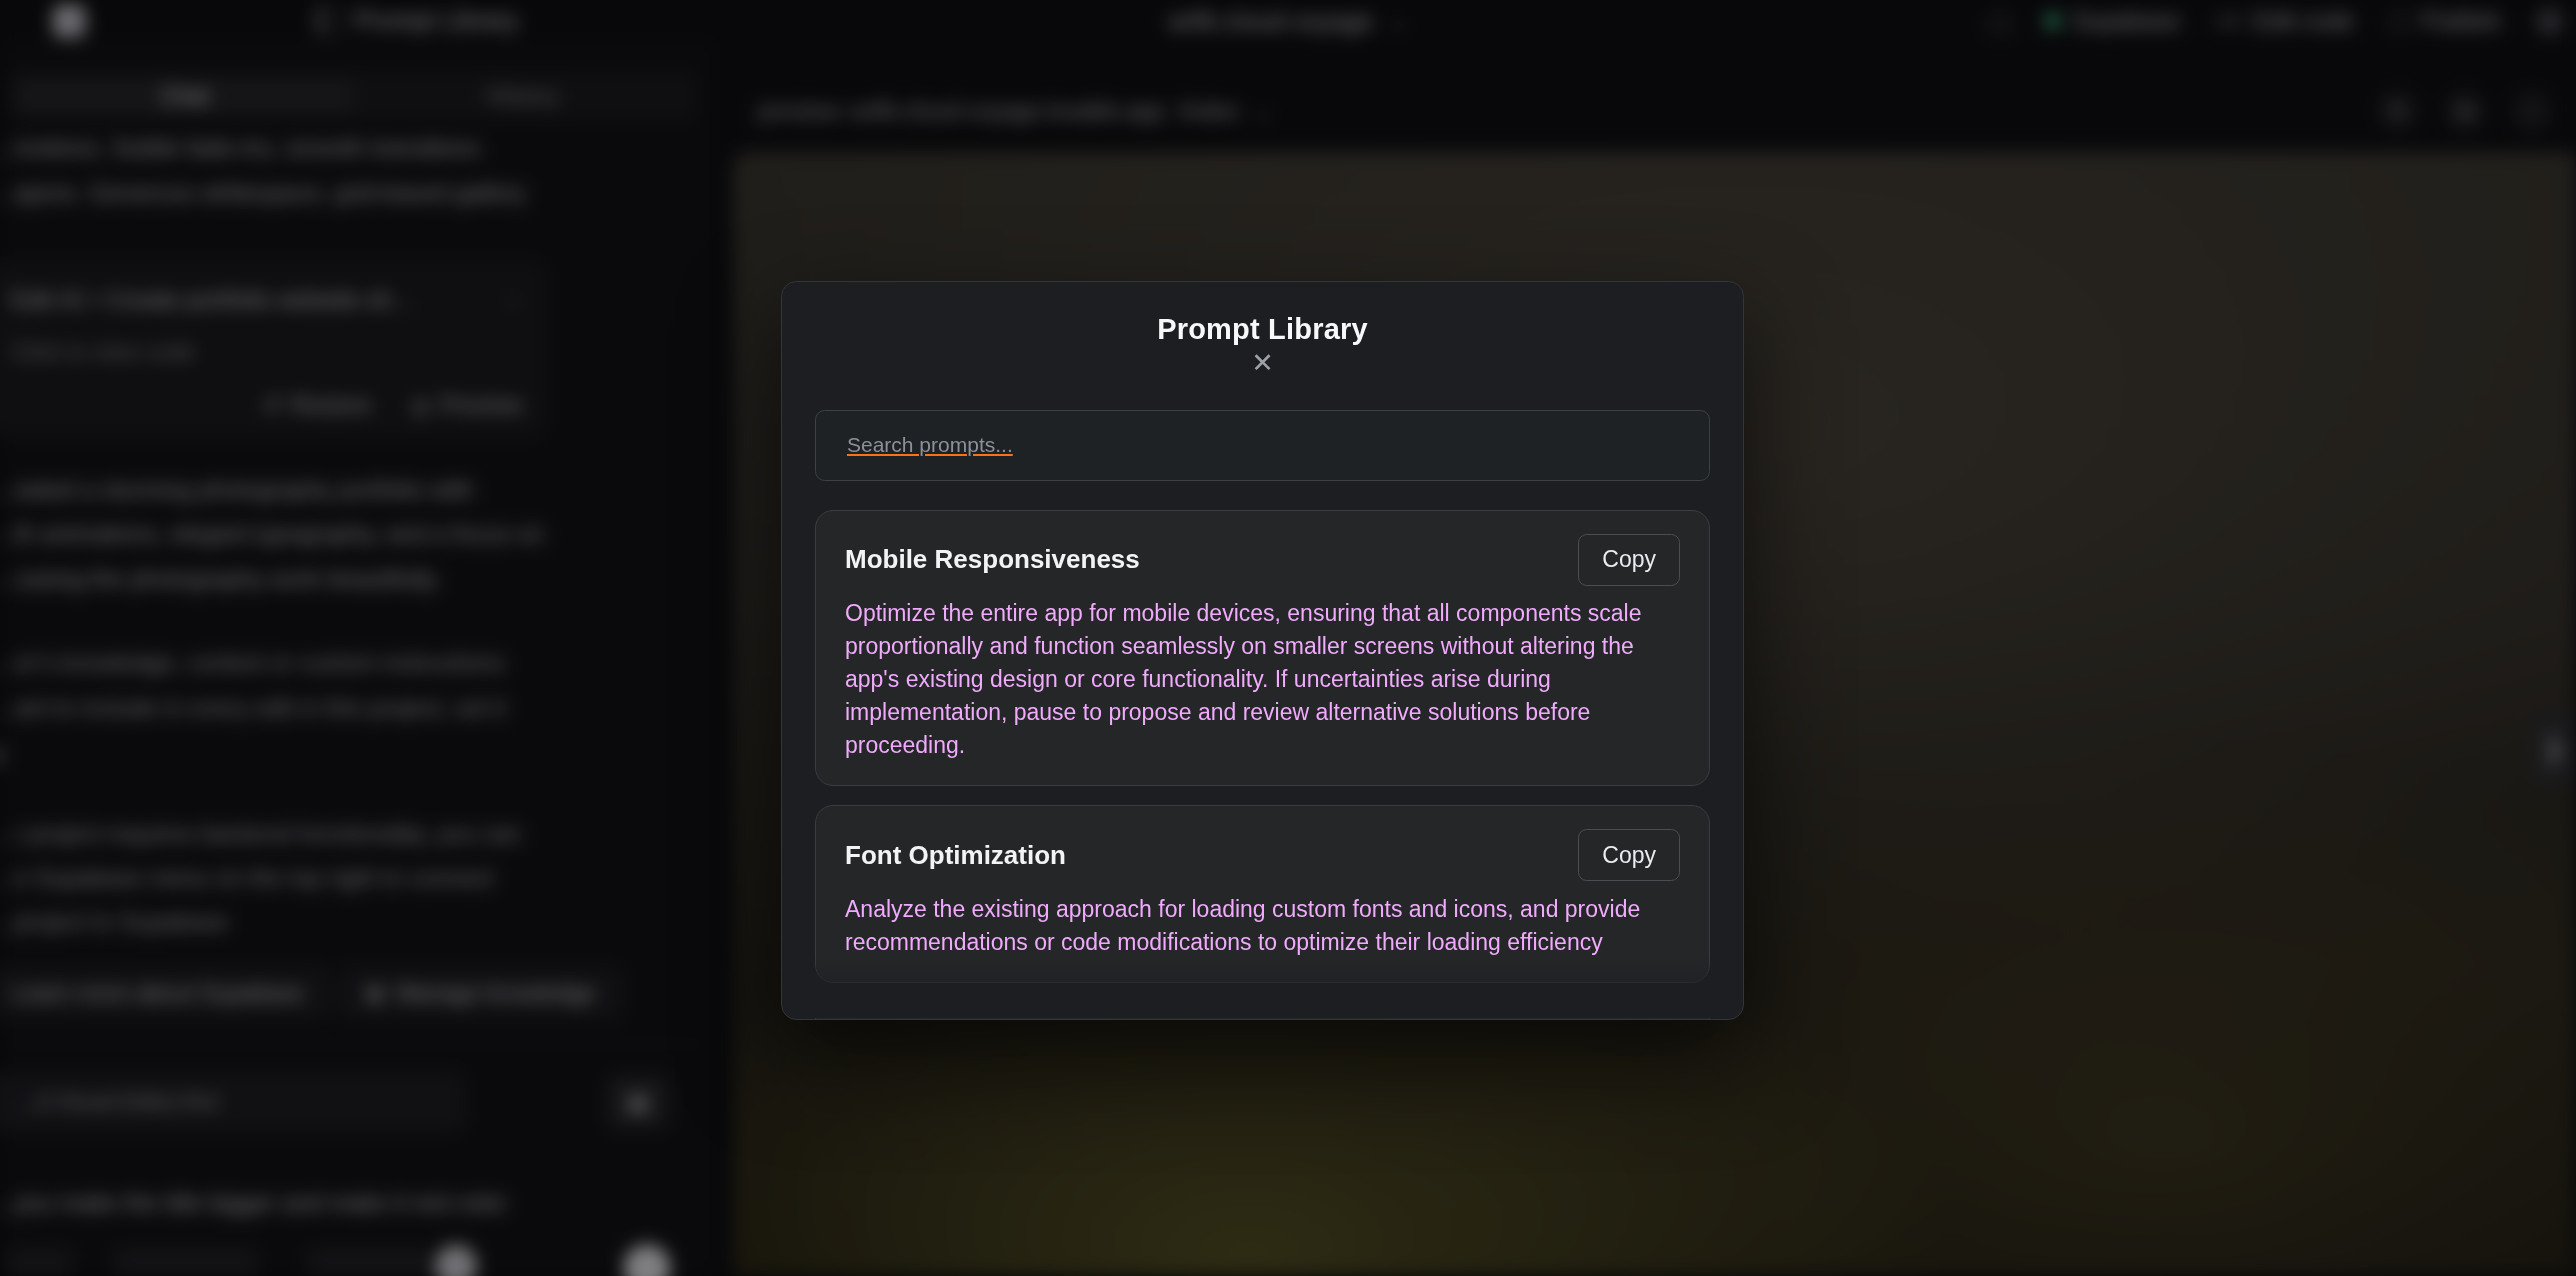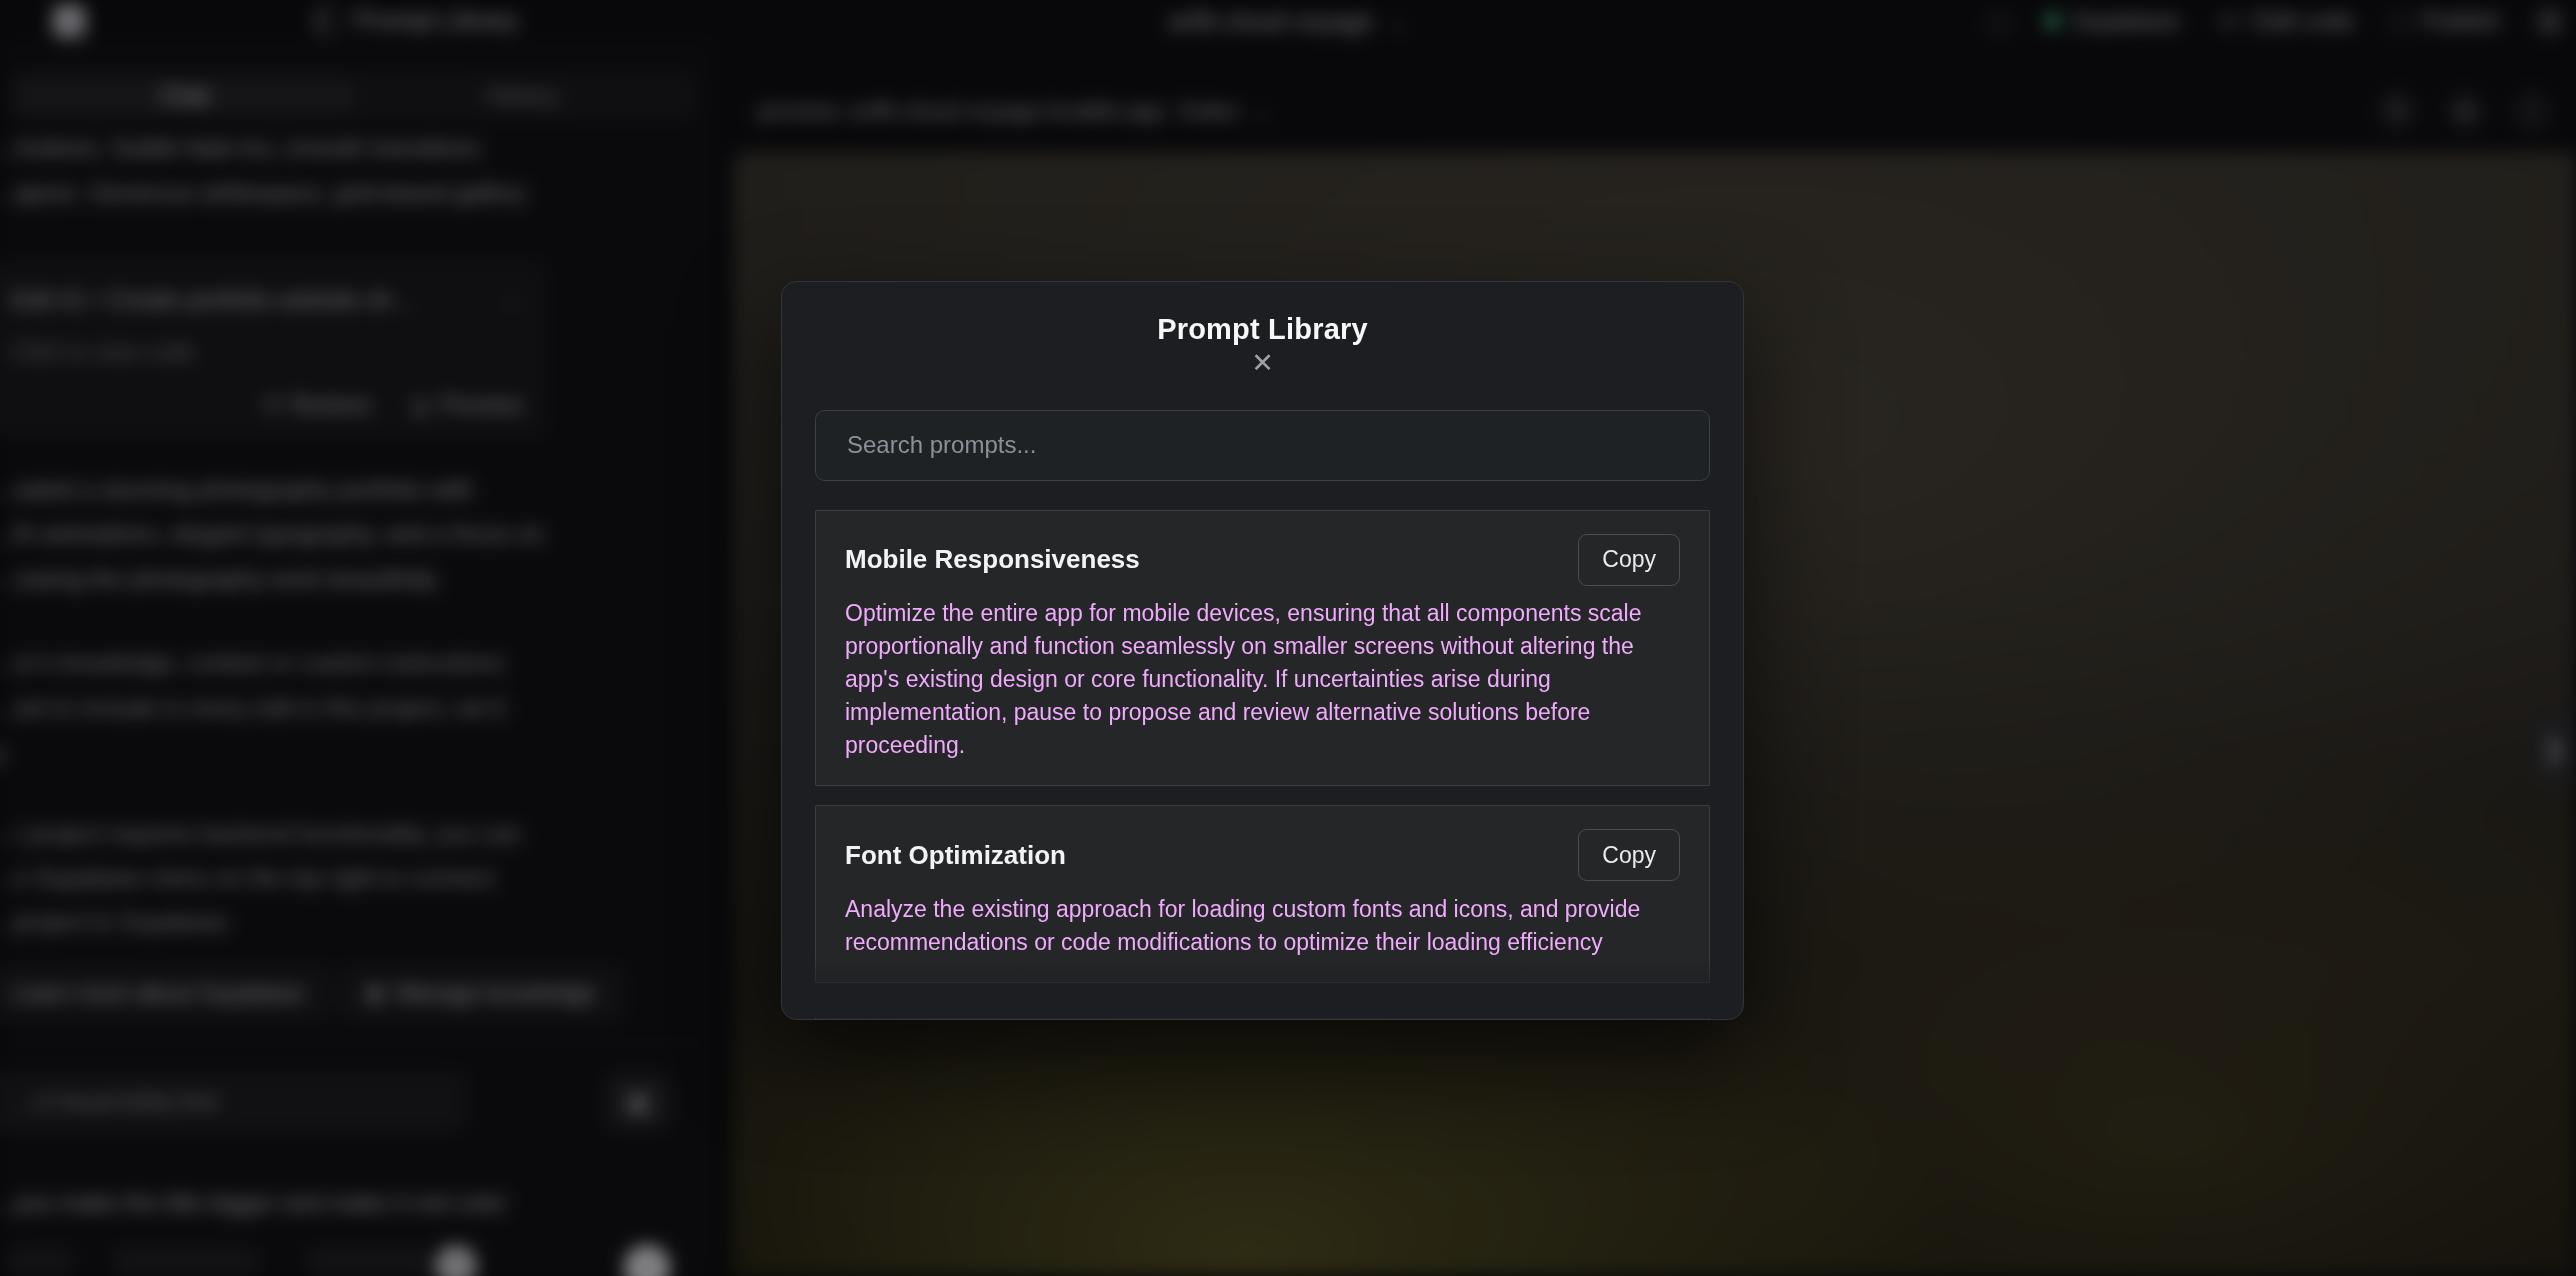--- a/index.html
+++ b/index.html
@@ -88,24 +88,24 @@
   
   .modal { position:absolute; left:781px; top:281px; width:963px; height:739px; background:#1c1e21;
            border:1px solid #32363a; border-radius:15.4px; padding:31px 33px 25px 33px;
            box-shadow:0 39px 96px rgba(0,0,0,.65); overflow:hidden; }
   .m-head { display:flex; align-items:center; justify-content:space-between;flex-direction:column; }
   .m-title { font-size:29px; font-weight:600; color:#f7f8f9; letter-spacing:0.2px; }
   .m-close { color:#9ba1a7; font-size:27px; line-height:1; cursor:pointer; padding:3.9px; }
   .m-search { margin-top:29px; height:71px; background:#1f2225; border:1.4px solid #3d4146;
               border-radius:9.6px; display:flex; align-items:center; padding:0 31px; }
   .m-search input { width:100%; background:transparent; border:none; outline:none;
-                    font-family:"Liberation Sans", sans-serif; font-size:24px; color:#3b82f6; }
+                    font-family:"Liberation Sans", sans-serif; font-size:21px; color:#f97316;text-decoration:underline; }
   .m-search input::placeholder { color:#8b9199; }
   .m-list { margin-top:29px; display:flex; flex-direction:column; gap:19px; }
-  .p-card { background:#242628; border:1px solid #3a3d41; border-radius:1px; padding:23px 29px;
+  .p-card { background:#242628; border:1px solid #3a3d41; border-radius:18px; padding:23px 29px;
             flex:none; }
   .p-head { display:flex; align-items:center; justify-content:space-between; }
   .p-title { font-size:26px; font-weight:600; color:#f2f3f5; }
   .copybtn { min-width:85px; height:52px; padding:0 23px; border-radius:8.7px; background:transparent;
              border:1.4px solid #4a4e54; color:#e9ecef; font-size:23px;
              font-family:Liberation Sans, sans-serif; cursor:pointer; }
   .p-desc { margin-top:11.6px; font-size:23px; line-height:33px; color:#f0abfc; padding-right:5.8px; }
   .p-card.partial { height:44px; padding:0; }
   .m-fade { position:absolute; left:1px; right:1px; bottom:1px; height:62px;
             background:linear-gradient(180deg, rgba(28,30,33,0), #1c1e21 75%);

